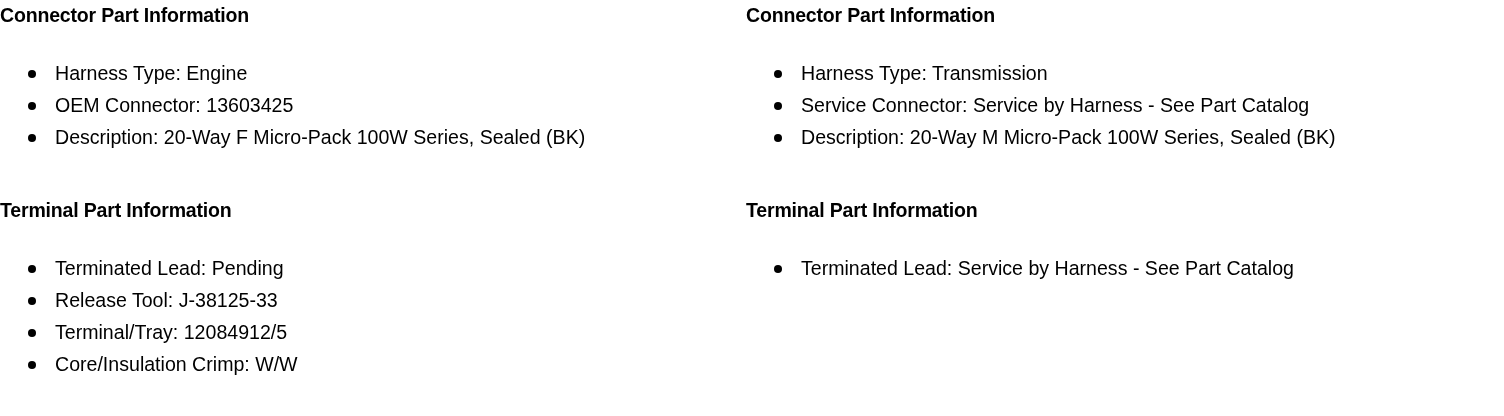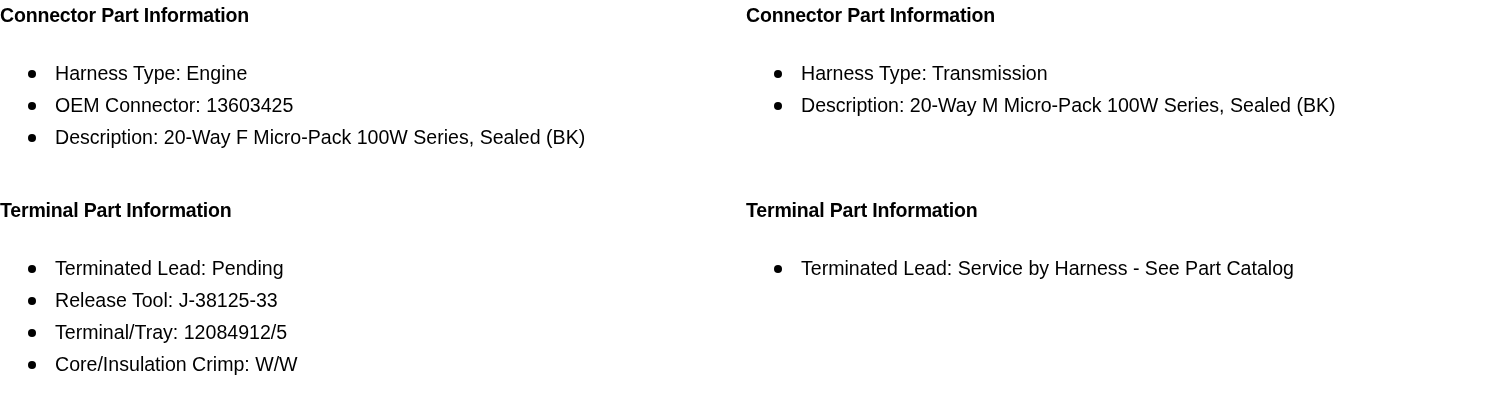--- a/index.html
+++ b/index.html
@@ -126,20 +126,24 @@
 
     <div class="section-heading heading-connector">Connector Part Information</div>
 
     <ul class="bullet-list list-connector">
       <li class="bullet-item">
         <span class="dot"></span>
         <span class="text">Harness Type: Transmission</span>
       </li>
       <li class="bullet-item">
         <span class="dot"></span>
+        <span class="text">Service Connector: Service by Harness - See Part Catalog</span>
+      </li>
+      <li class="bullet-item">
+        <span class="dot"></span>
         <span class="text">Description: 20-Way M Micro-Pack 100W Series, Sealed (BK)</span>
       </li>
     </ul>
 
     <div class="section-heading heading-terminal">Terminal Part Information</div>
 
     <ul class="bullet-list list-terminal">
       <li class="bullet-item">
         <span class="dot"></span>
         <span class="text">Terminated Lead: Service by Harness - See Part Catalog</span>

